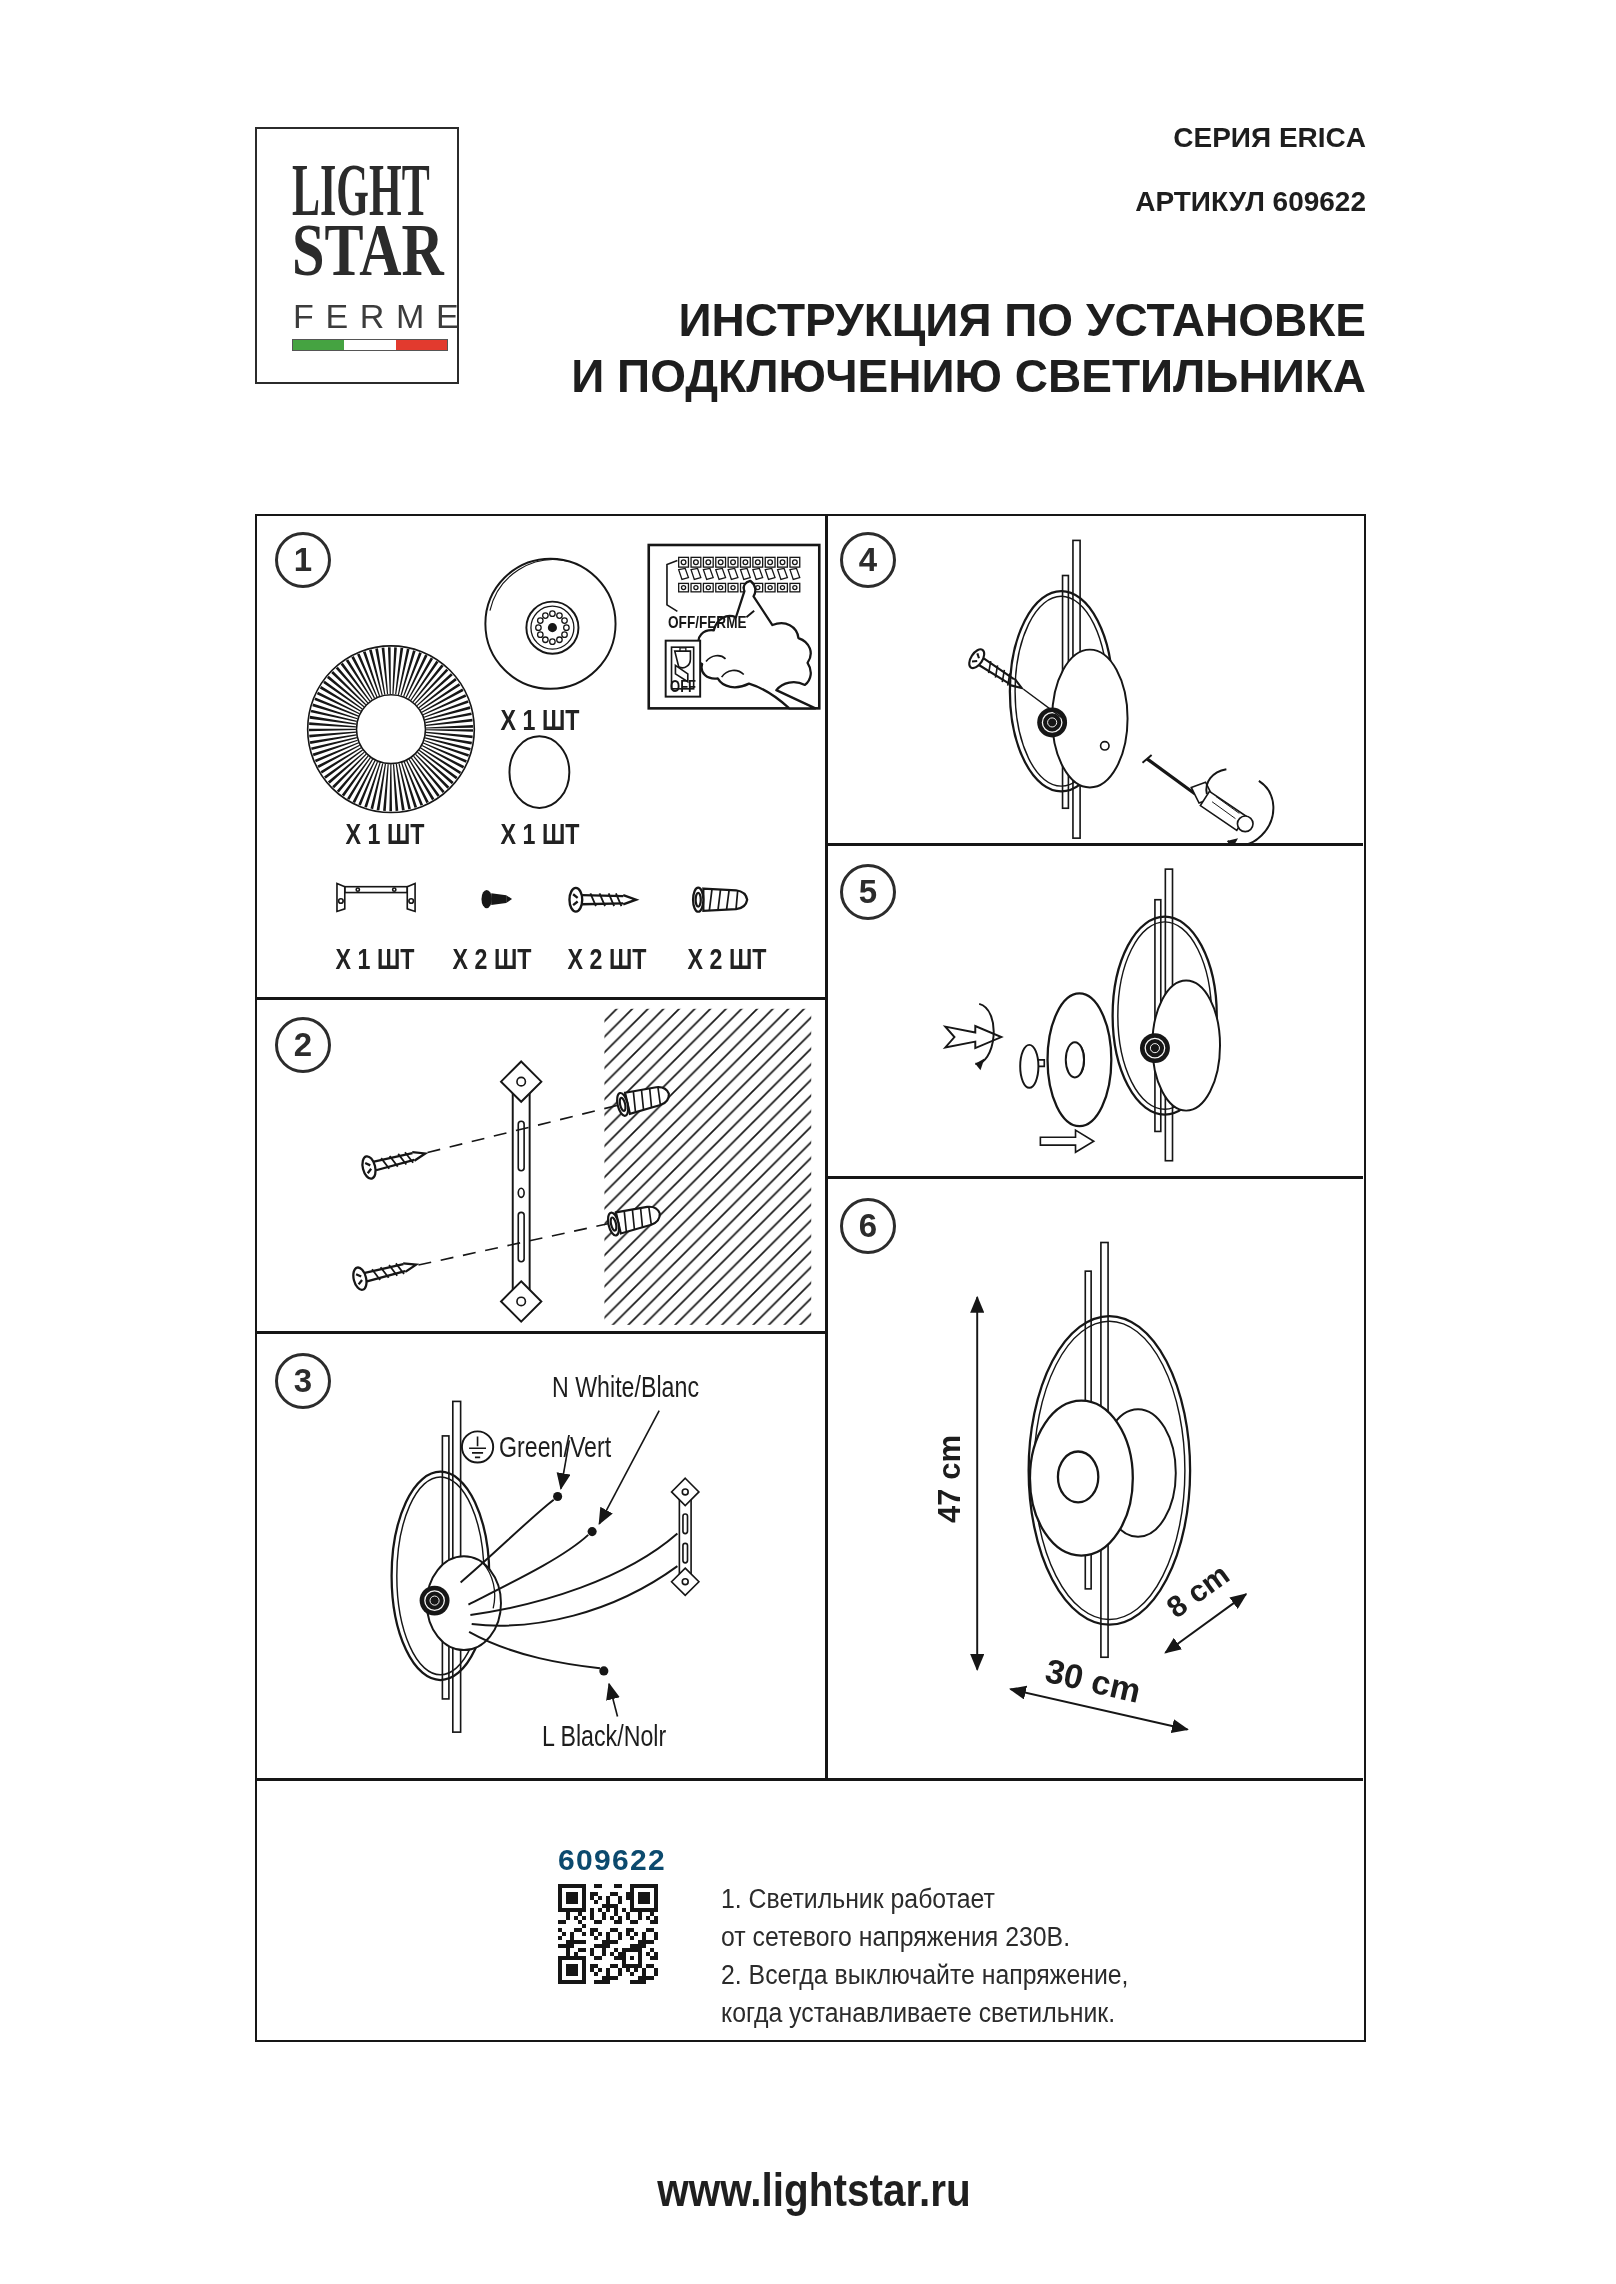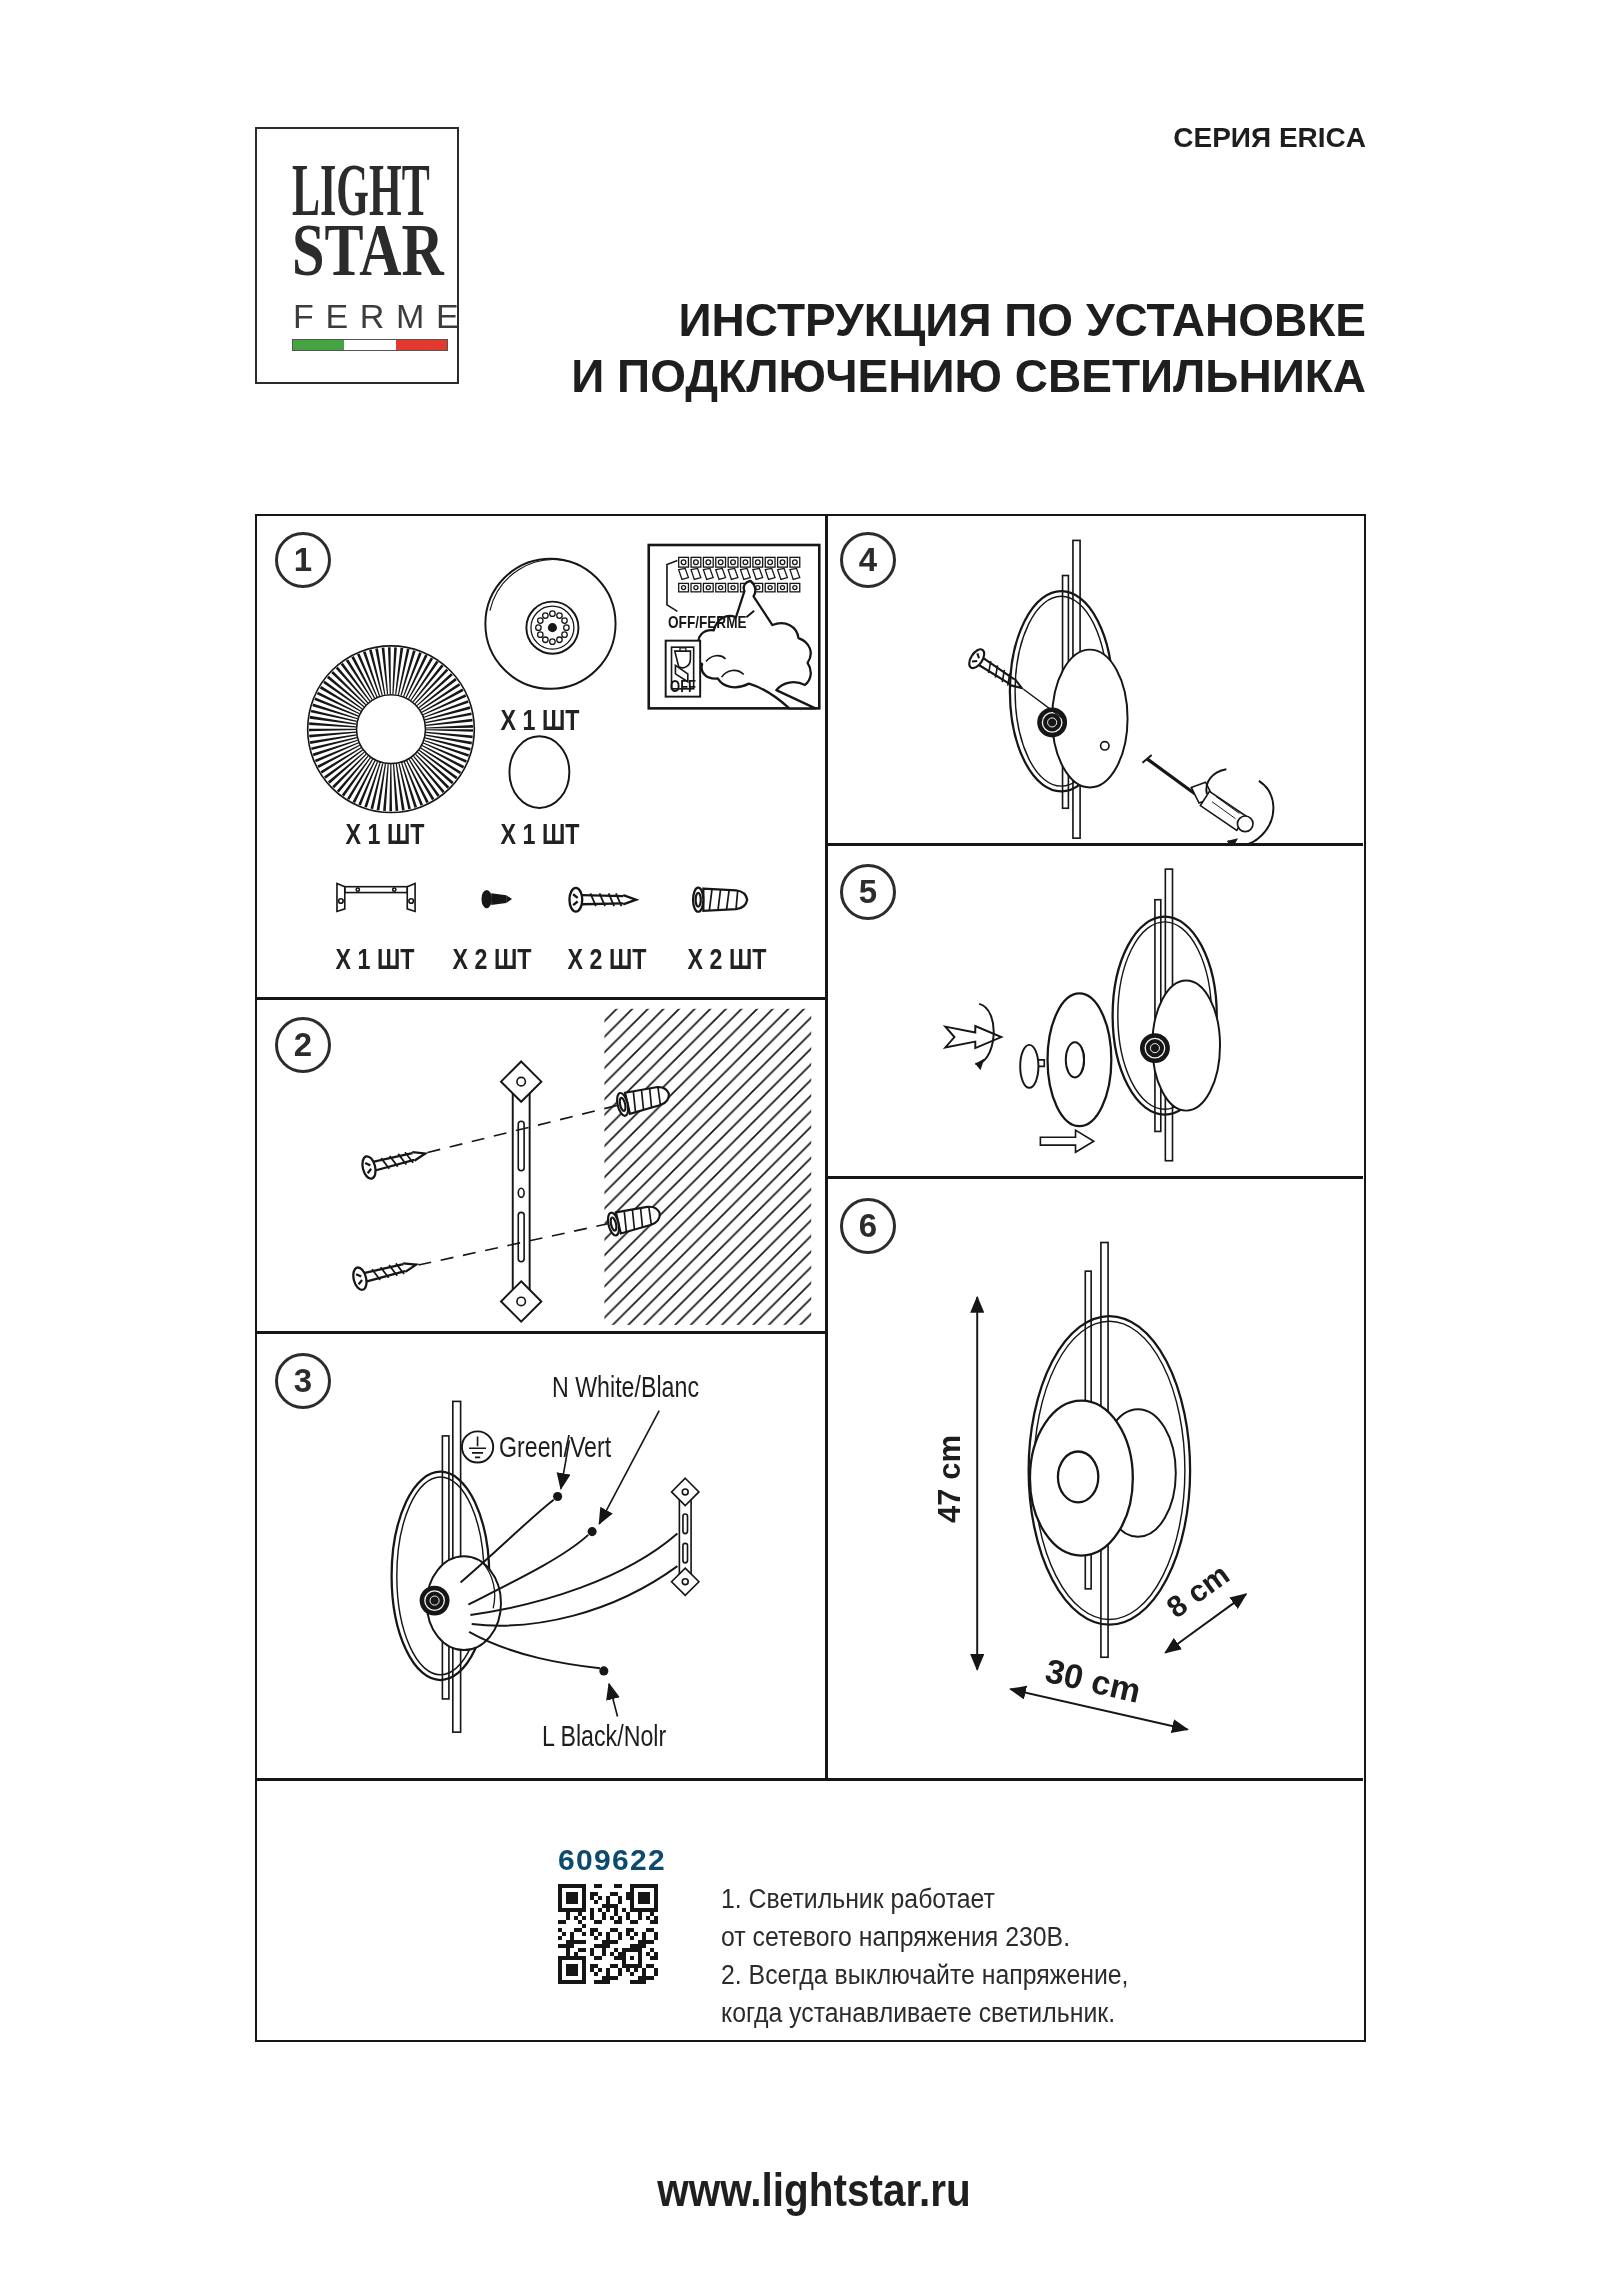--- a/index.html
+++ b/index.html
@@ -91,20 +91,21 @@
     <div class="logo-word" style="top:83px;transform:scaleX(.78);">STAR</div>
     <div class="logo-group">FERME</div>
     <div class="flag">
       <span style="width: 33%; background: rgb(69, 163, 65);"></span>
       <span style="width: 34%; background: rgb(255, 255, 255);"></span>
       <span style="width: 33%; background: rgb(226, 58, 46);"></span>
     </div>
   </div>
 
   <div class="hline h-small" style="top:122px;">СЕРИЯ ERICA</div>
+  <div class="hline h-small" style="top:186px;">АРТИКУЛ 609622</div>
   <div class="hline h-big" style="top:349px;">И ПОДКЛЮЧЕНИЮ СВЕТИЛЬНИКА</div>
   <div class="hline h-big" style="top:293px;">ИНСТРУКЦИЯ ПО УСТАНОВКЕ</div>
 
   <div class="grid">
     <div class="gl" style="left:568px;top:0;width:2.6px;height:1262px;"></div>
     <div class="gl" style="left:0;top:481px;width:570px;height:2.6px;"></div>
     <div class="gl" style="left:0;top:815px;width:570px;height:2.6px;"></div>
     <div class="gl" style="left:568px;top:327px;width:538px;height:2.6px;"></div>
     <div class="gl" style="left:568px;top:660px;width:538px;height:2.6px;"></div>
     <div class="gl" style="left:0;top:1262px;width:1106px;height:2.6px;"></div>

